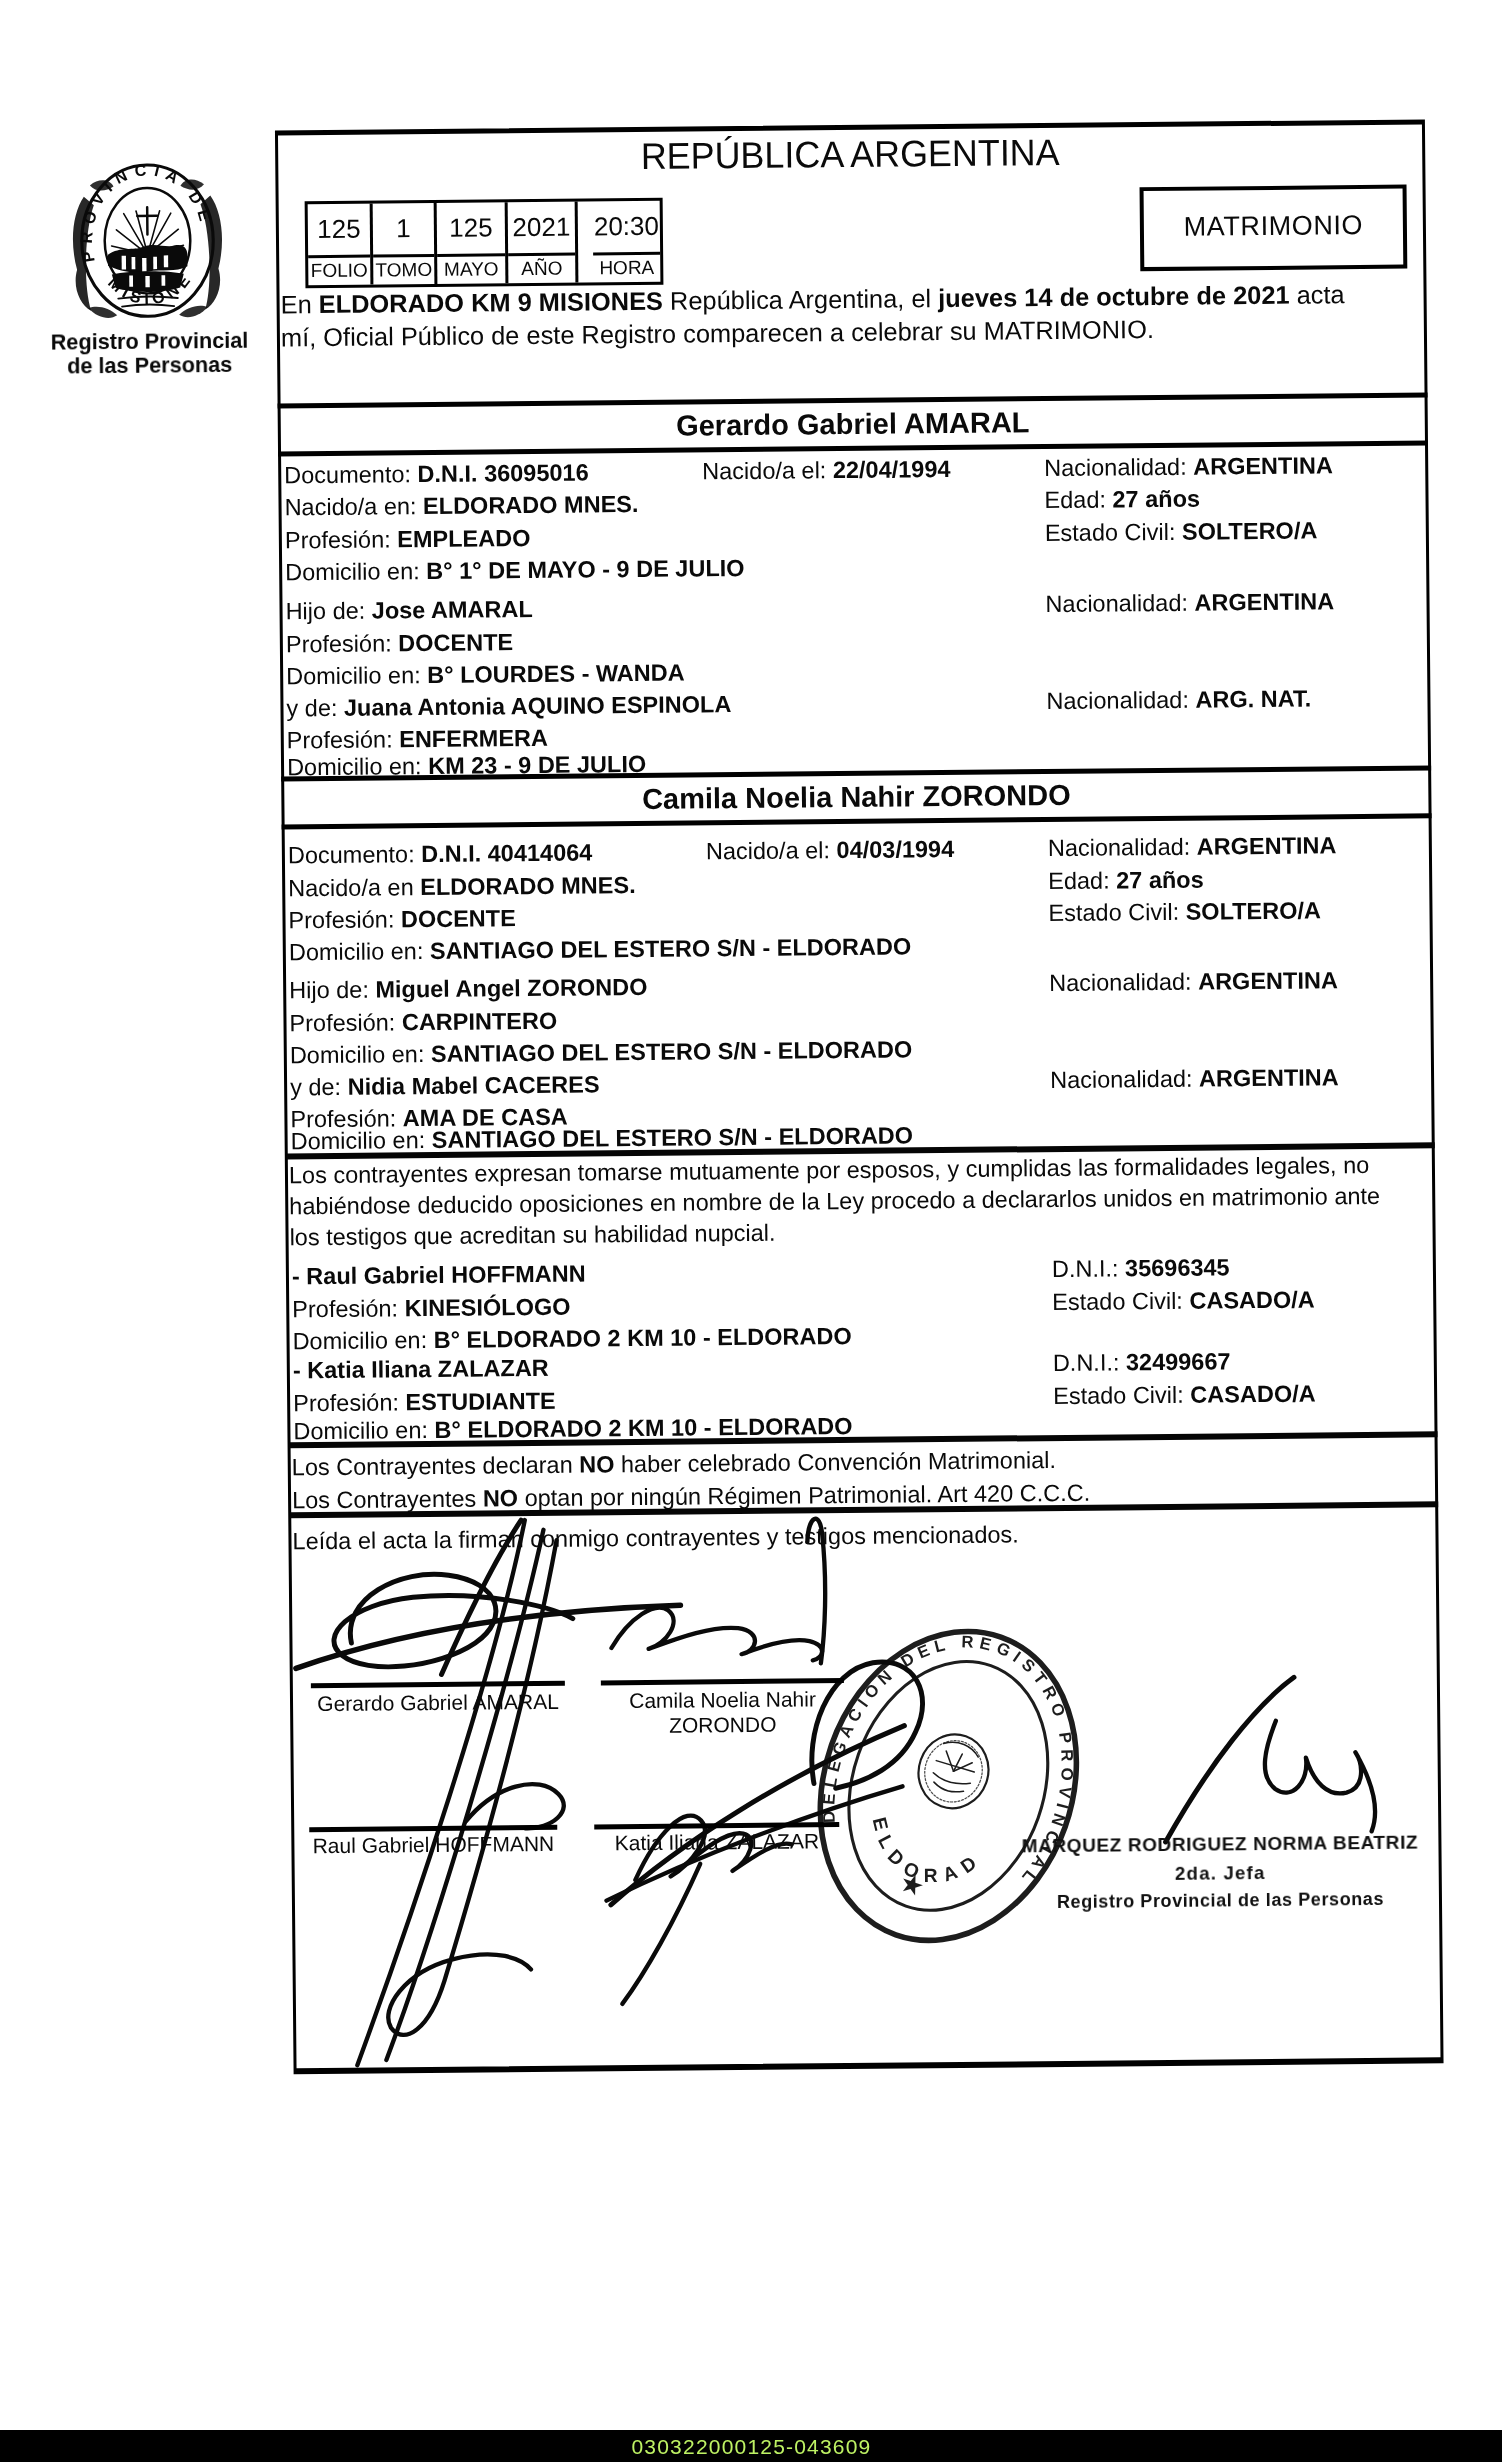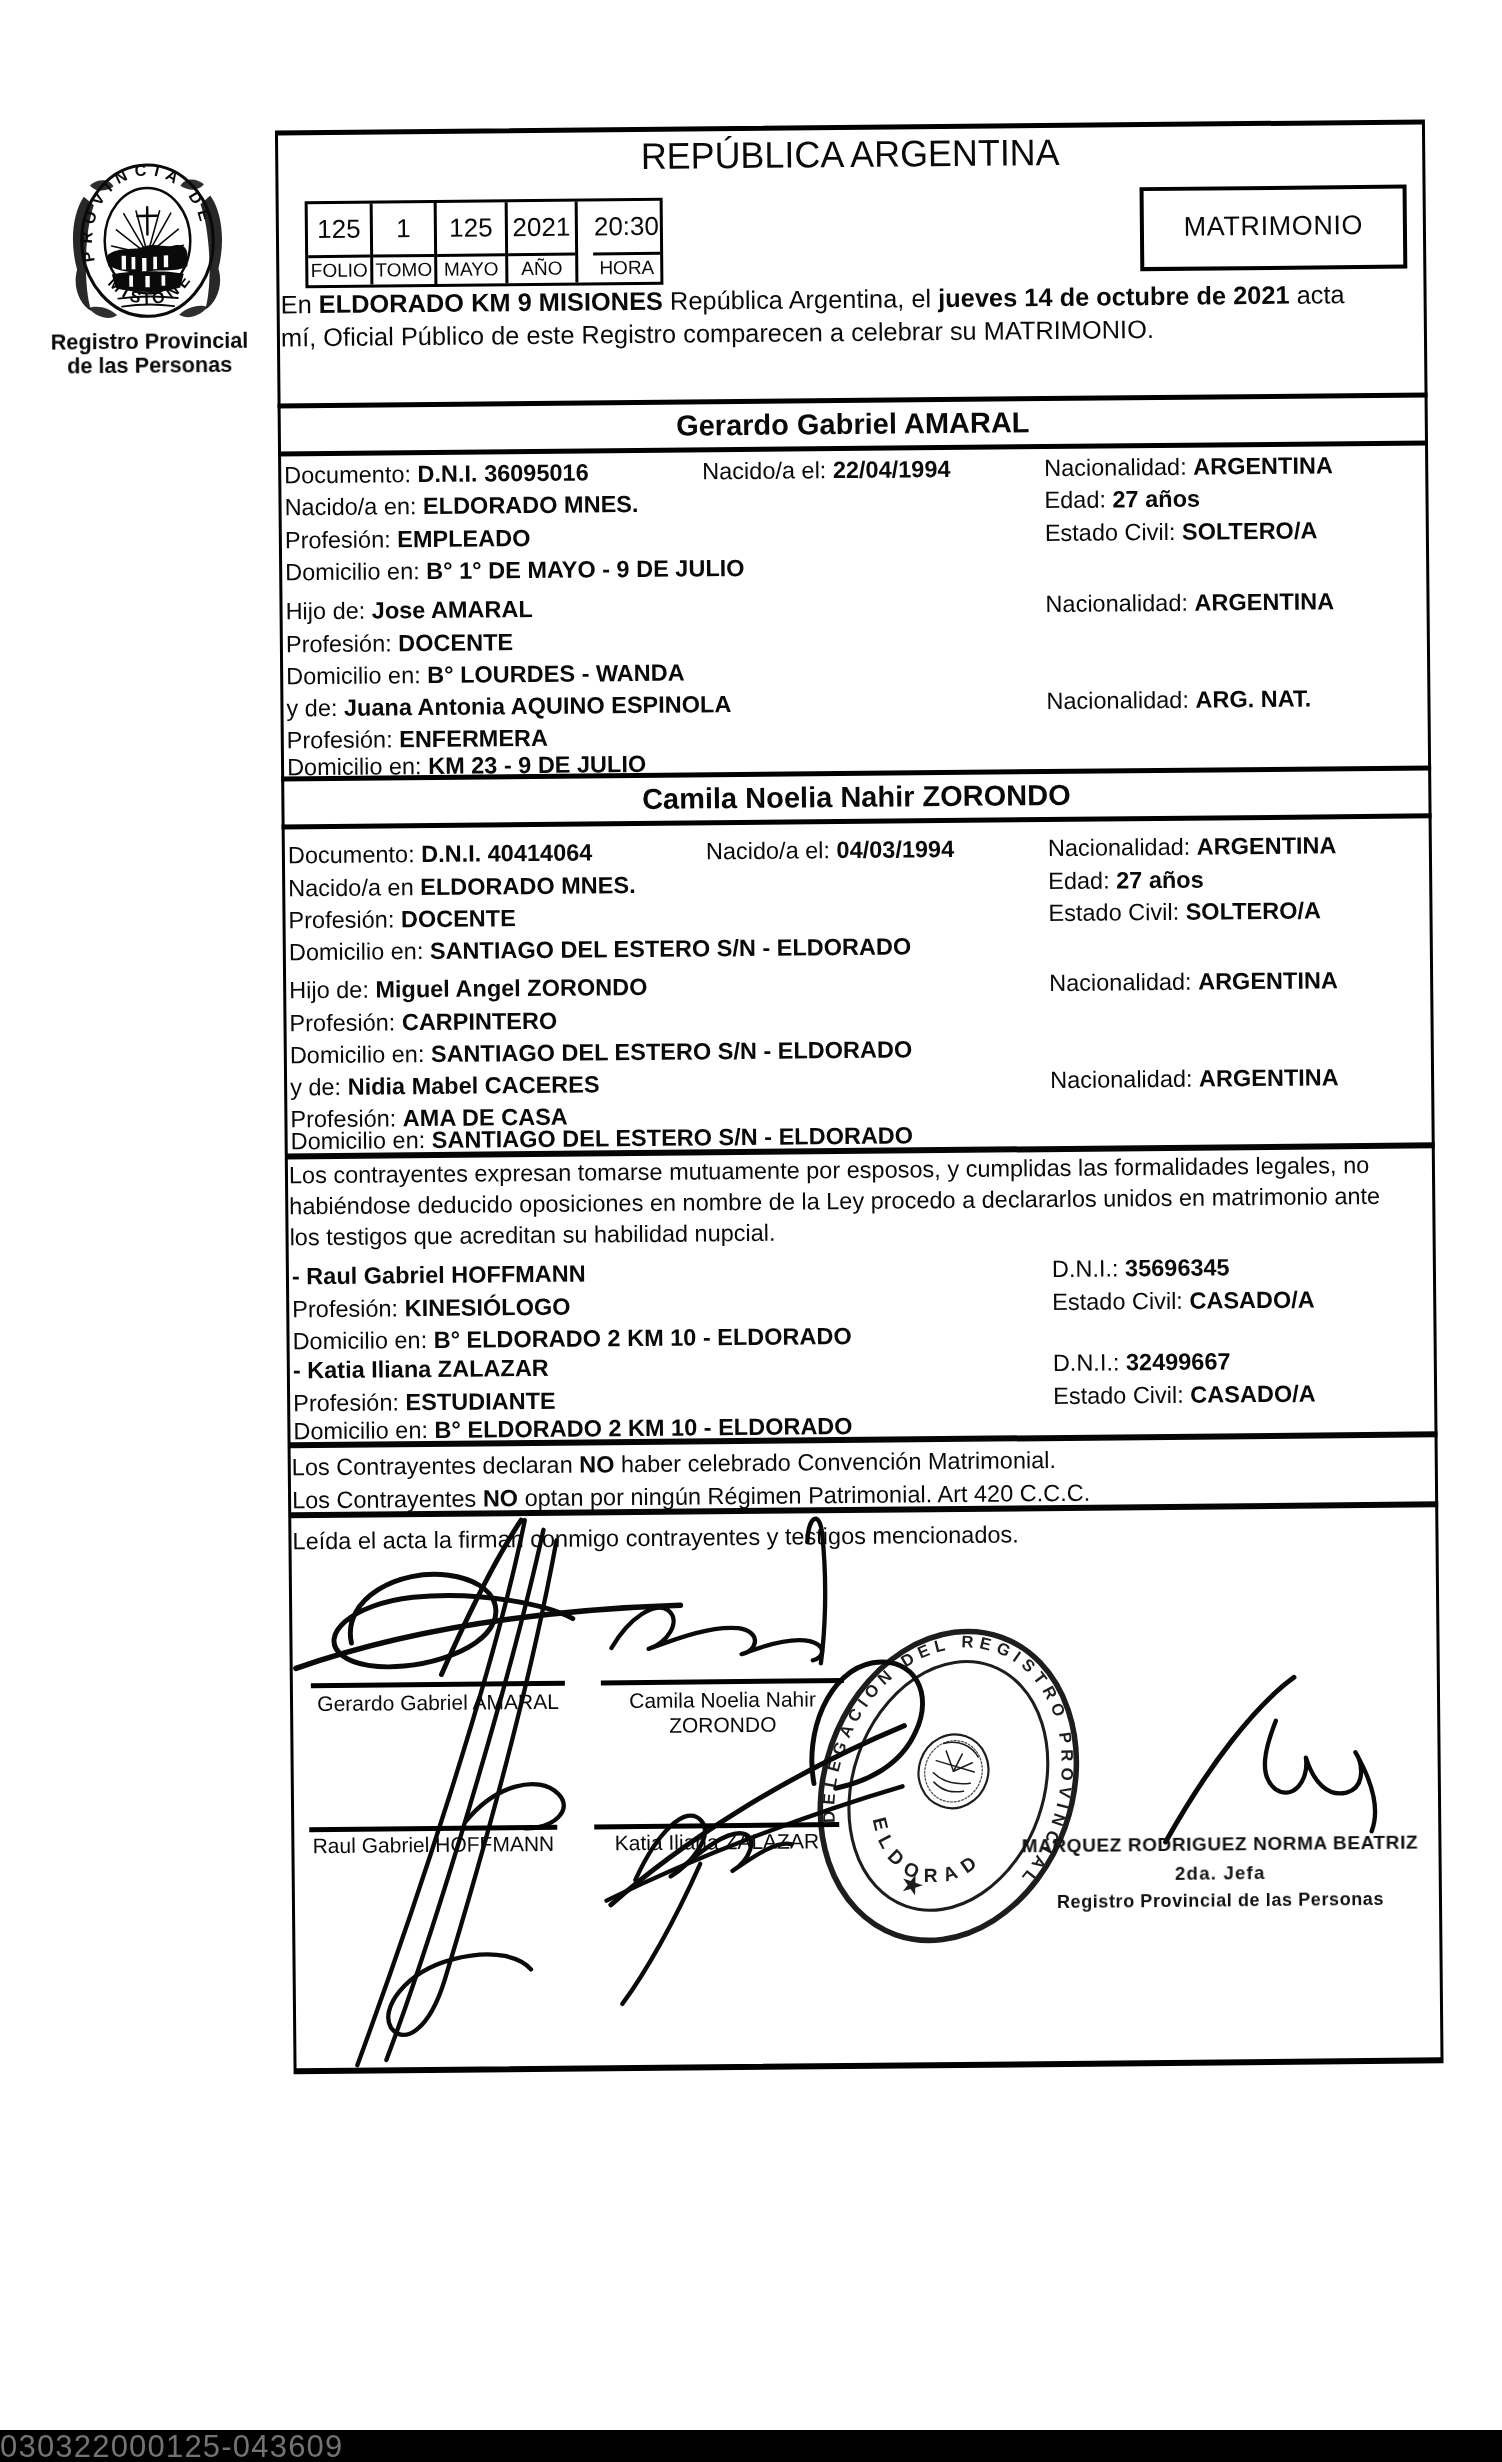--- a/index.html
+++ b/index.html
@@ -40,21 +40,21 @@
   .siglab{position:absolute;text-align:center;font-size:21px;}
   .stampline{position:absolute;left:1009px;width:409px;text-align:center;font-weight:bold;color:#111;}
   #stamp-name{top:1838px;font-size:19px;letter-spacing:0.6px;filter:blur(0.3px);}
   #stamp-role{top:1867px;font-size:18.6px;letter-spacing:1.2px;font-weight:bold;filter:blur(0.2px);}
   #stamp-office{top:1895px;font-size:18px;letter-spacing:0.6px;filter:blur(0.4px);}
   
   #seal-caption{position:absolute;left:43px;top:324px;width:229px;text-align:center;
                 font-weight:bold;font-size:21.7px;line-height:23.5px;filter:blur(0.2px);}
   
   #footerbar{position:absolute;left:0;top:2430px;width:1503px;height:33px;background:#000;}
-  #footercode{width:100%;line-height:33px;color:#737373;font-size:31px;letter-spacing:1.2px;}
+  #footercode{width:100%;text-align:center;line-height:33px;color:#bef264;font-size:21px;letter-spacing:1.2px;}
   svg{overflow:visible;}
   .ink{stroke:#0a0a0a;fill:none;stroke-linecap:round;stroke-linejoin:round;}
 </style>
 </head>
 <body>
 
 <div id="page">
 <div id="scan">
 
   <svg class="abs" style="left:56px;top:142px;" width="201" height="186" viewBox="0 0 324 300">

